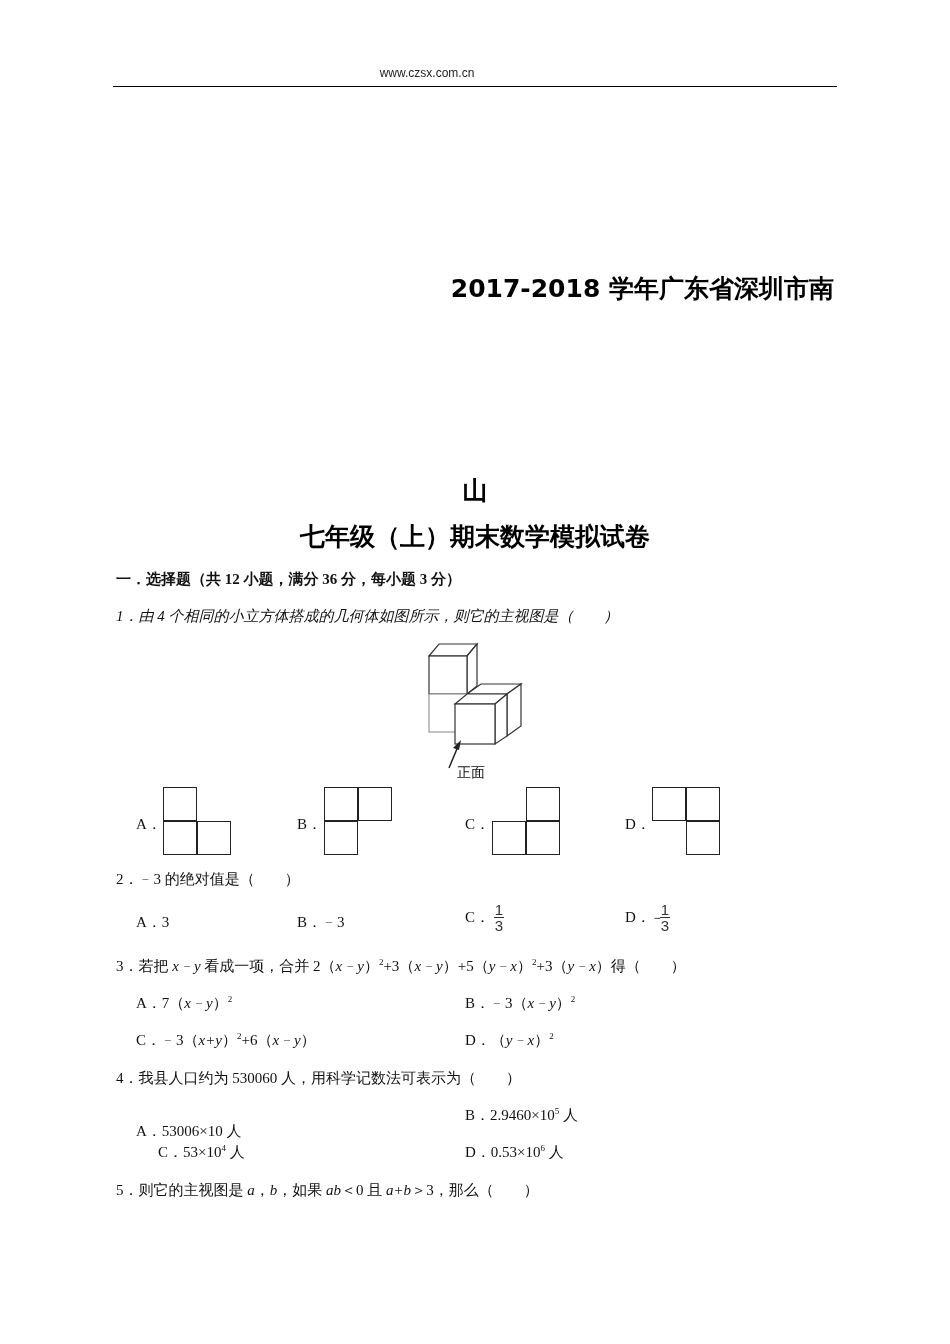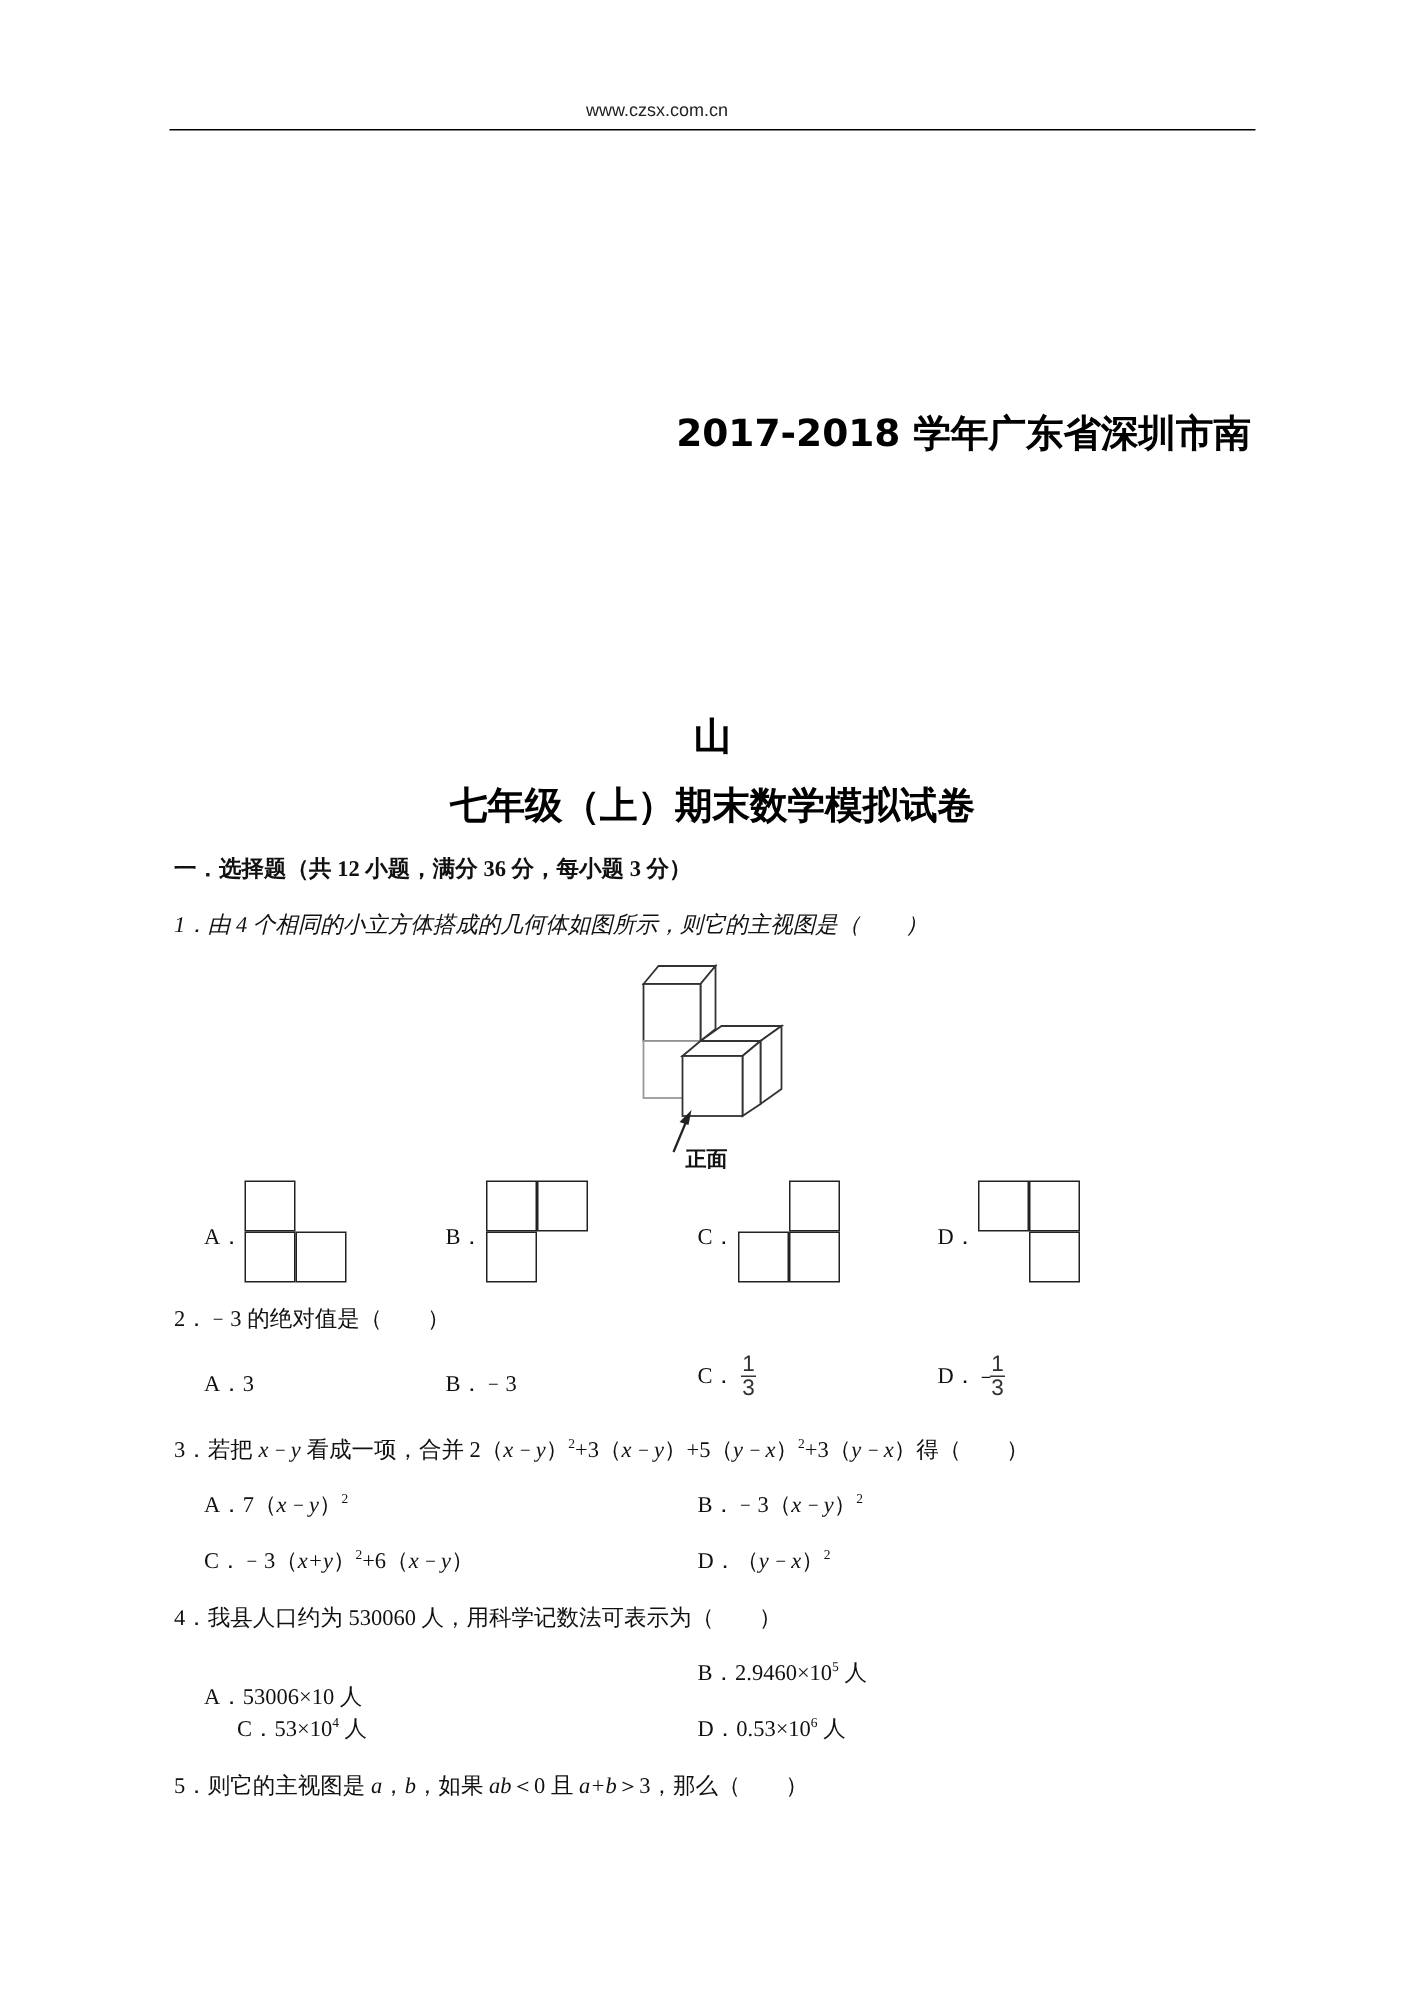--- a/index.html
+++ b/index.html
@@ -1,33 +1,33 @@
 <!DOCTYPE html>
 <html><head>
 <meta charset="utf-8">
 <style>
   html, body { margin: 0; padding: 0; background: #ffffff; }
   body { width: 950px; height: 1344px; position: relative; overflow: hidden;
          font-family: "Liberation Serif", "DejaVu Serif", serif; color: #111; }
   .header-url { position: absolute; top: 66px; left: 0; width: 854px; text-align: center;
-                font-family: "Liberation Sans", "DejaVu Sans", sans-serif; font-size: 12px; color: #222; margin-left: 11px; }
+                font-family: "Liberation Sans", "DejaVu Sans", sans-serif; font-size: 12px; color: #222; }
   .header-rule { position: absolute; top: 86px; left: 113px; width: 724px; height: 0;
                  border-top: 1.5px solid #000; }
   .title1 { position: absolute; top: 272px; right: 116px; font-family: "DejaVu Sans", "Liberation Sans", sans-serif;
             font-weight: bold; font-size: 25px; letter-spacing: 0px; color: #000; margin-left: 16px; }
   .title2 { position: absolute; top: 474px; left: 0; width: 950px; text-align: center;
             font-family: "DejaVu Sans", "Liberation Sans", sans-serif; font-weight: bold; font-size: 25px; color: #000; }
   .title3 { position: absolute; top: 520px; left: 0; width: 950px; text-align: center;
             font-family: "DejaVu Sans", "Liberation Sans", sans-serif; font-weight: bold; font-size: 25px; color: #000; }
   .section-head { position: absolute; top: 570px; left: 116px; font-size: 15px; font-weight: bold; }
   .q { position: absolute; left: 116px; font-size: 15px; white-space: nowrap; }
   .opt { position: absolute; font-size: 15px; white-space: nowrap; }
   .sup { font-size: 9px; vertical-align: 6px; }
   i { font-style: italic; }
-  .figure { position: absolute; left: 415px; top: 636px; width: 115px; height: 150px; font-weight: bold; }
+  .figure { position: absolute; left: 415px; top: 636px; width: 115px; height: 150px; }
   .grid-opt { position: absolute; }
   .cell { position: absolute; width: 34px; height: 34px; border: 1.5px solid #222; box-sizing: border-box; }
   .frac { display: inline-block; vertical-align: middle; text-align: center; font-family: "Liberation Sans", sans-serif;
           font-size: 15px; line-height: 15px; color: #333; }
   .frac .num { display: block; border-bottom: 1px solid #333; padding: 0 1px; }
   .frac .den { display: block; }
 </style>
 </head>
 <body>
 

